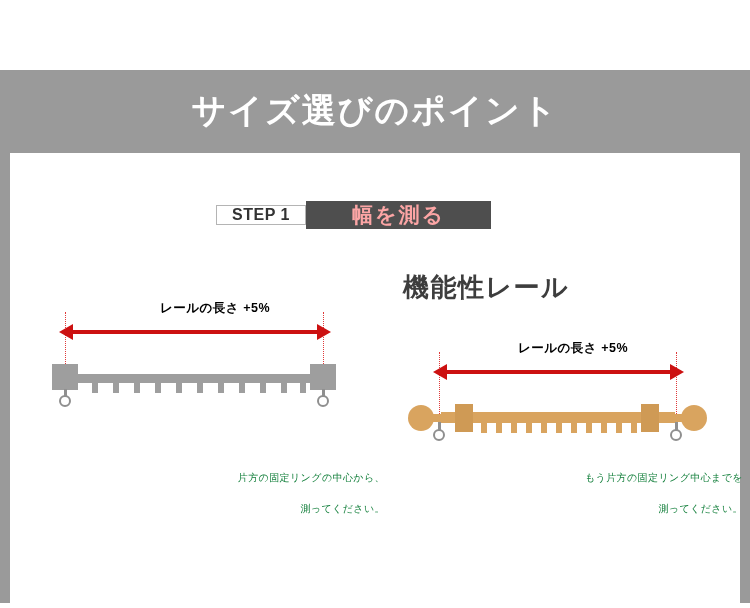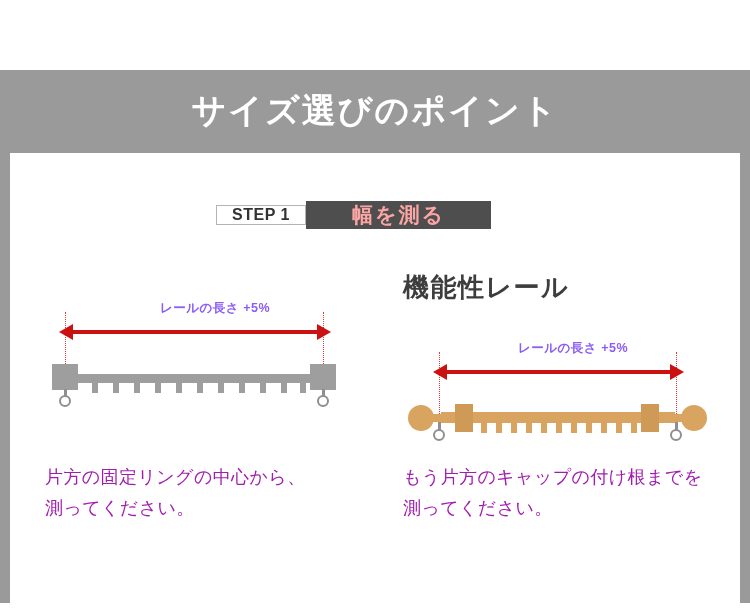--- a/index.html
+++ b/index.html
@@ -121,21 +121,21 @@
     width: 340px;
     height: 130px;
     margin-top: 24px;
   }
 
   .meas-text {
     position: absolute;
     top: 6px;
     width: 100%;
     text-align: center;
-    color: #8b5cf6;
+    color: #000000;
     font-size: 12.5px;
     font-weight: bold;
     letter-spacing: 0.5px;
     white-space: nowrap;
   }
 
   
   .guide {
     position: absolute;
     top: 18px;
@@ -232,24 +232,25 @@
     width: 3px;
     height: 9px;
     background: #8f8f8f;
   }
 
   
   .caption {
     position: absolute;
     top: 462px;
     width: 340px;
-    color: #a21caf;
-    font-size: 18px;
+    color: #15803d;
+    font-size: 10px;
     line-height: 31px;
     letter-spacing: 0.4px;
+    text-align: right;
   }
   .caption-left  { left: 45px; }
   .caption-right { left: 403px; }
   .caption div { white-space: nowrap; }
 </style>
 </head>
 <body>
 
 <div id="page">
 
@@ -340,17 +341,17 @@
       <div class="ring" style="left:267px;   top:95px;"></div>
     </div>
   </div>
 
   <div class="caption caption-left">
     <div>片方の固定リングの中心から、</div>
     <div>測ってください。</div>
   </div>
 
   <div class="caption caption-right">
-    <div>もう片方のキャップの付け根までを</div>
+    <div>もう片方の固定リング中心までを</div>
     <div>測ってください。</div>
   </div>
 
 </div>
 
 </body></html>

